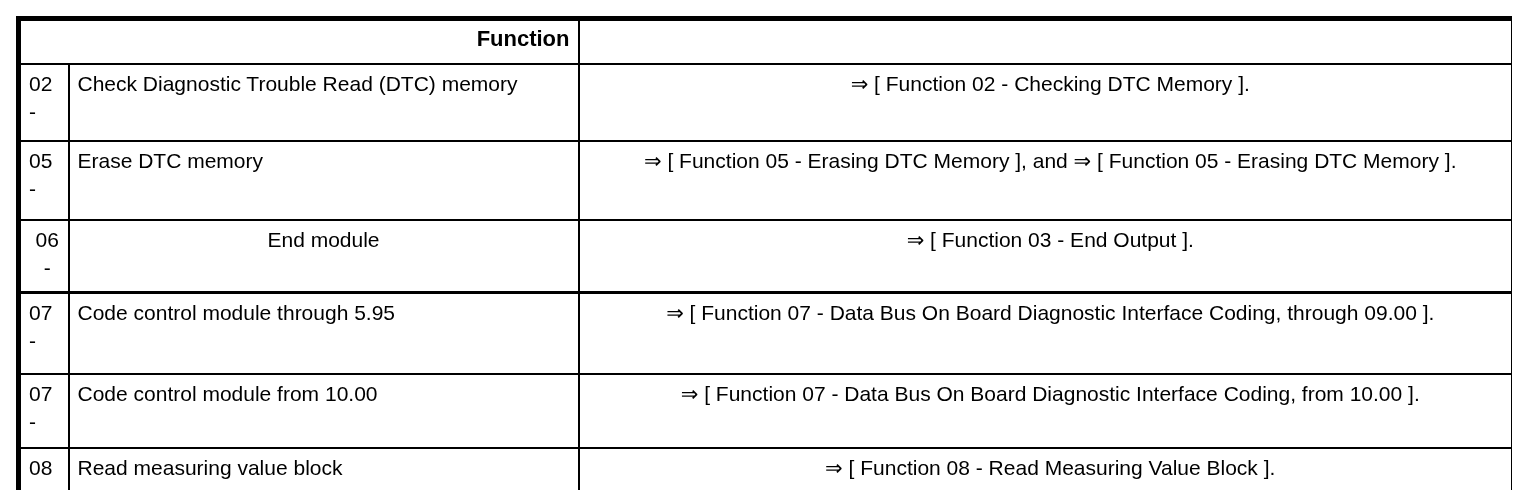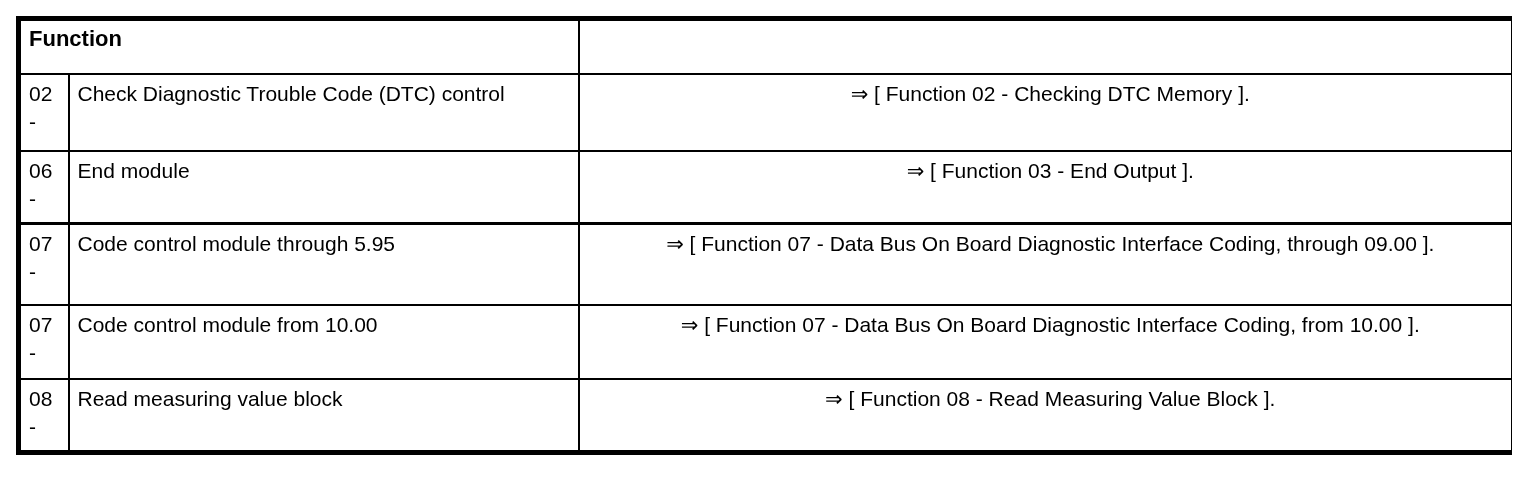--- a/index.html
+++ b/index.html
@@ -17,33 +17,33 @@
   }
   .func-table th, .func-table td {
     border: 2px solid #000000;
     vertical-align: top;
     padding: 5px 8px 4px 8px;
     font-size: 21px;
     line-height: 1.32;
     overflow: hidden;
   }
   th.header-cell {
-    text-align: left;
+    text-align: right;
     font-weight: bold;
     font-size: 22px;
     height: 26px;
     padding-top: 3px;
-    padding-bottom: 20px;
+    padding-bottom: 10px;
   }
   td.code-cell { width: 50px; padding-right: 2px; }
   td.desc-cell { width: 502px; }
   td.ref-cell  { text-align: center; padding-left: 24px; padding-right: 14px; }
   tr.row-h1 td { height: 66px; }
   tr.row-h2 td { height: 68px; }
-  tr.row-h3 td { height: 61px; }
+  tr.row-h3 td { height: 61px; text-align: center; }
   tr.row-h4 td { height: 70px; }
   tr.row-h5 td { height: 63px; }
   tr.row-h6 td { height: 61px; }
   tr.thick-bottom td { border-bottom-width: 3px; }
   .code-line { display: block; }
 </style>
 </head>
 <body>
 
 <table class="func-table">
@@ -56,24 +56,32 @@
       <tr>
     <th class="header-cell" colspan="2">Function</th>
     <th class="header-cell"></th>
   </tr>
 
   <tr class="row-h1">
     <td class="code-cell">
       <span class="code-line">02</span>
       <span class="code-line">-</span>
     </td>
-    <td class="desc-cell">Check Diagnostic Trouble Code (DTC) control</td>
+    <td class="desc-cell">Check Diagnostic Trouble Read (DTC) memory</td>
     <td class="ref-cell">⇒ [ Function 02 - Checking DTC Memory ].</td>
   </tr>
 
+  <tr class="row-h2">
+    <td class="code-cell">
+      <span class="code-line">05</span>
+      <span class="code-line">-</span>
+    </td>
+    <td class="desc-cell">Erase DTC memory</td>
+    <td class="ref-cell">⇒ [ Function 05 - Erasing DTC Memory ], and ⇒ [ Function 05 - Erasing DTC Memory ].</td>
+  </tr>
 
   <tr class="row-h3 thick-bottom">
     <td class="code-cell">
       <span class="code-line">06</span>
       <span class="code-line">-</span>
     </td>
     <td class="desc-cell">End module</td>
     <td class="ref-cell">⇒ [ Function 03 - End Output ].</td>
   </tr>
 

